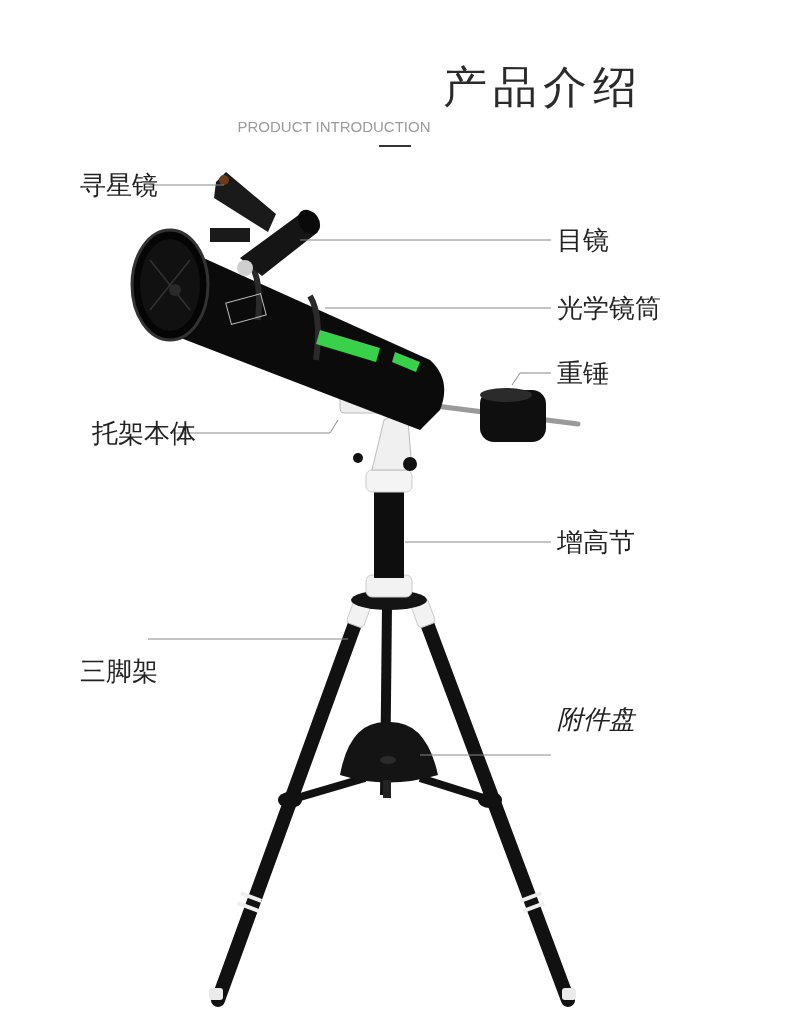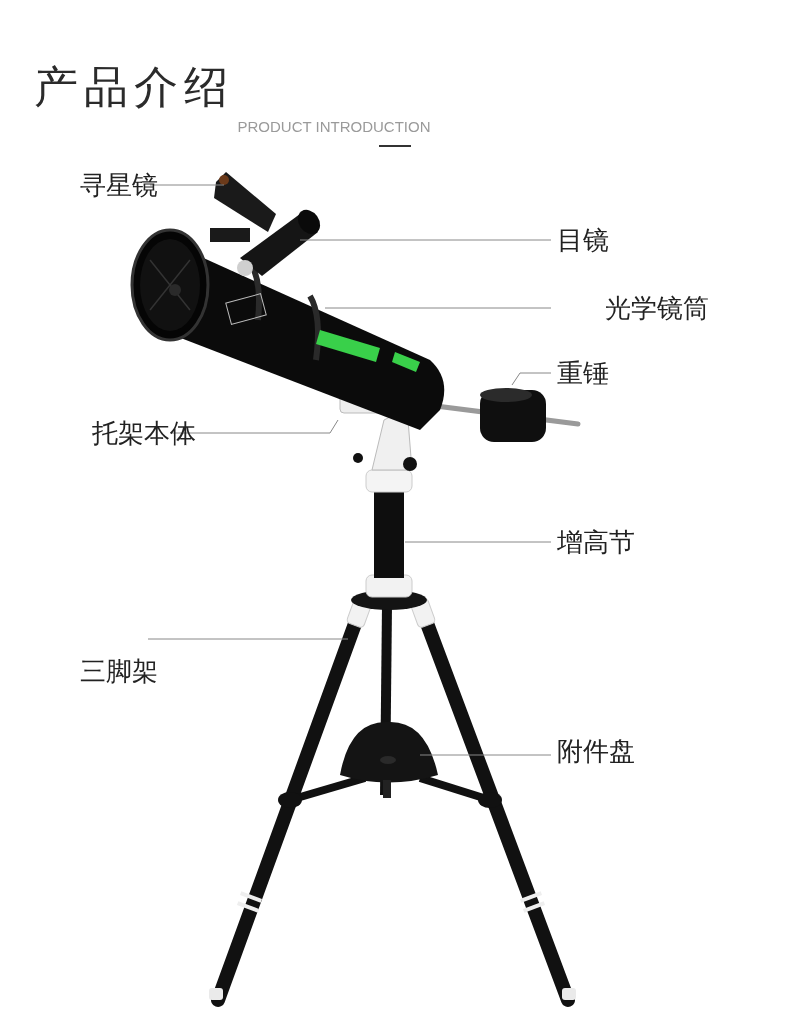--- a/index.html
+++ b/index.html
@@ -1,17 +1,17 @@
 <!DOCTYPE html>
 <html><head>
 <meta charset="utf-8">
 <style>
   html,body{margin:0;padding:0;background:#ffffff;}
   body{width:790px;height:1028px;position:relative;overflow:hidden;font-family:"DejaVu Sans","Liberation Sans",sans-serif;color:#222;}
-  .title{position:absolute;left:0;width:643px;top:58px;text-align:left;font-size:44px;letter-spacing:6px;color:#2b2b2b;font-weight:400;margin-left:34px;}
+  .title{position:absolute;left:0;width:643px;top:58px;text-align:right;font-size:44px;letter-spacing:6px;color:#2b2b2b;font-weight:400;}
   .subtitle{position:absolute;left:0;width:668px;top:118px;text-align:center;font-family:"Liberation Sans",sans-serif;font-size:15px;color:#9a9a9a;letter-spacing:0px;}
   .title-rule{position:absolute;left:379px;top:145px;width:32px;height:2px;background:#333;}
   .label{position:absolute;font-size:26px;color:#222;white-space:nowrap;line-height:22px;}
   .product{position:absolute;left:0;top:0;width:790px;height:1028px;}
 </style>
 </head>
 <body>
 
 <div>
   <div class="title">产品介绍</div>
@@ -100,18 +100,18 @@
     <polyline points="512,385 520,373 551,373"></polyline>
     <polyline points="170,433 330,433 338,420"></polyline>
     <line x1="405" y1="542" x2="551" y2="542"></line>
     <line x1="148" y1="639" x2="348" y2="639"></line>
     <line x1="420" y1="755" x2="551" y2="755"></line>
   </g>
 </svg>
 
 <div class="label" style="left:80px;top:174px;">寻星镜</div>
 <div class="label" style="left:557px;top:229px;">目镜</div>
-<div class="label" style="left:557px;top:297px;margin-left:48px;">光学镜筒</div>
+<div class="label" style="left:557px;top:297px;">光学镜筒</div>
 <div class="label" style="left:557px;top:362px;">重锤</div>
 <div class="label" style="left:92px;top:422px;">托架本体</div>
 <div class="label" style="left:557px;top:531px;">增高节</div>
 <div class="label" style="left:80px;top:628px;margin-top:32px;">三脚架</div>
-<div class="label" style="left:557px;top:740px;">附件盘</div>
+<div class="label" style="left:557px;top:708px;font-style:italic;">附件盘</div>
 
 </body></html>

